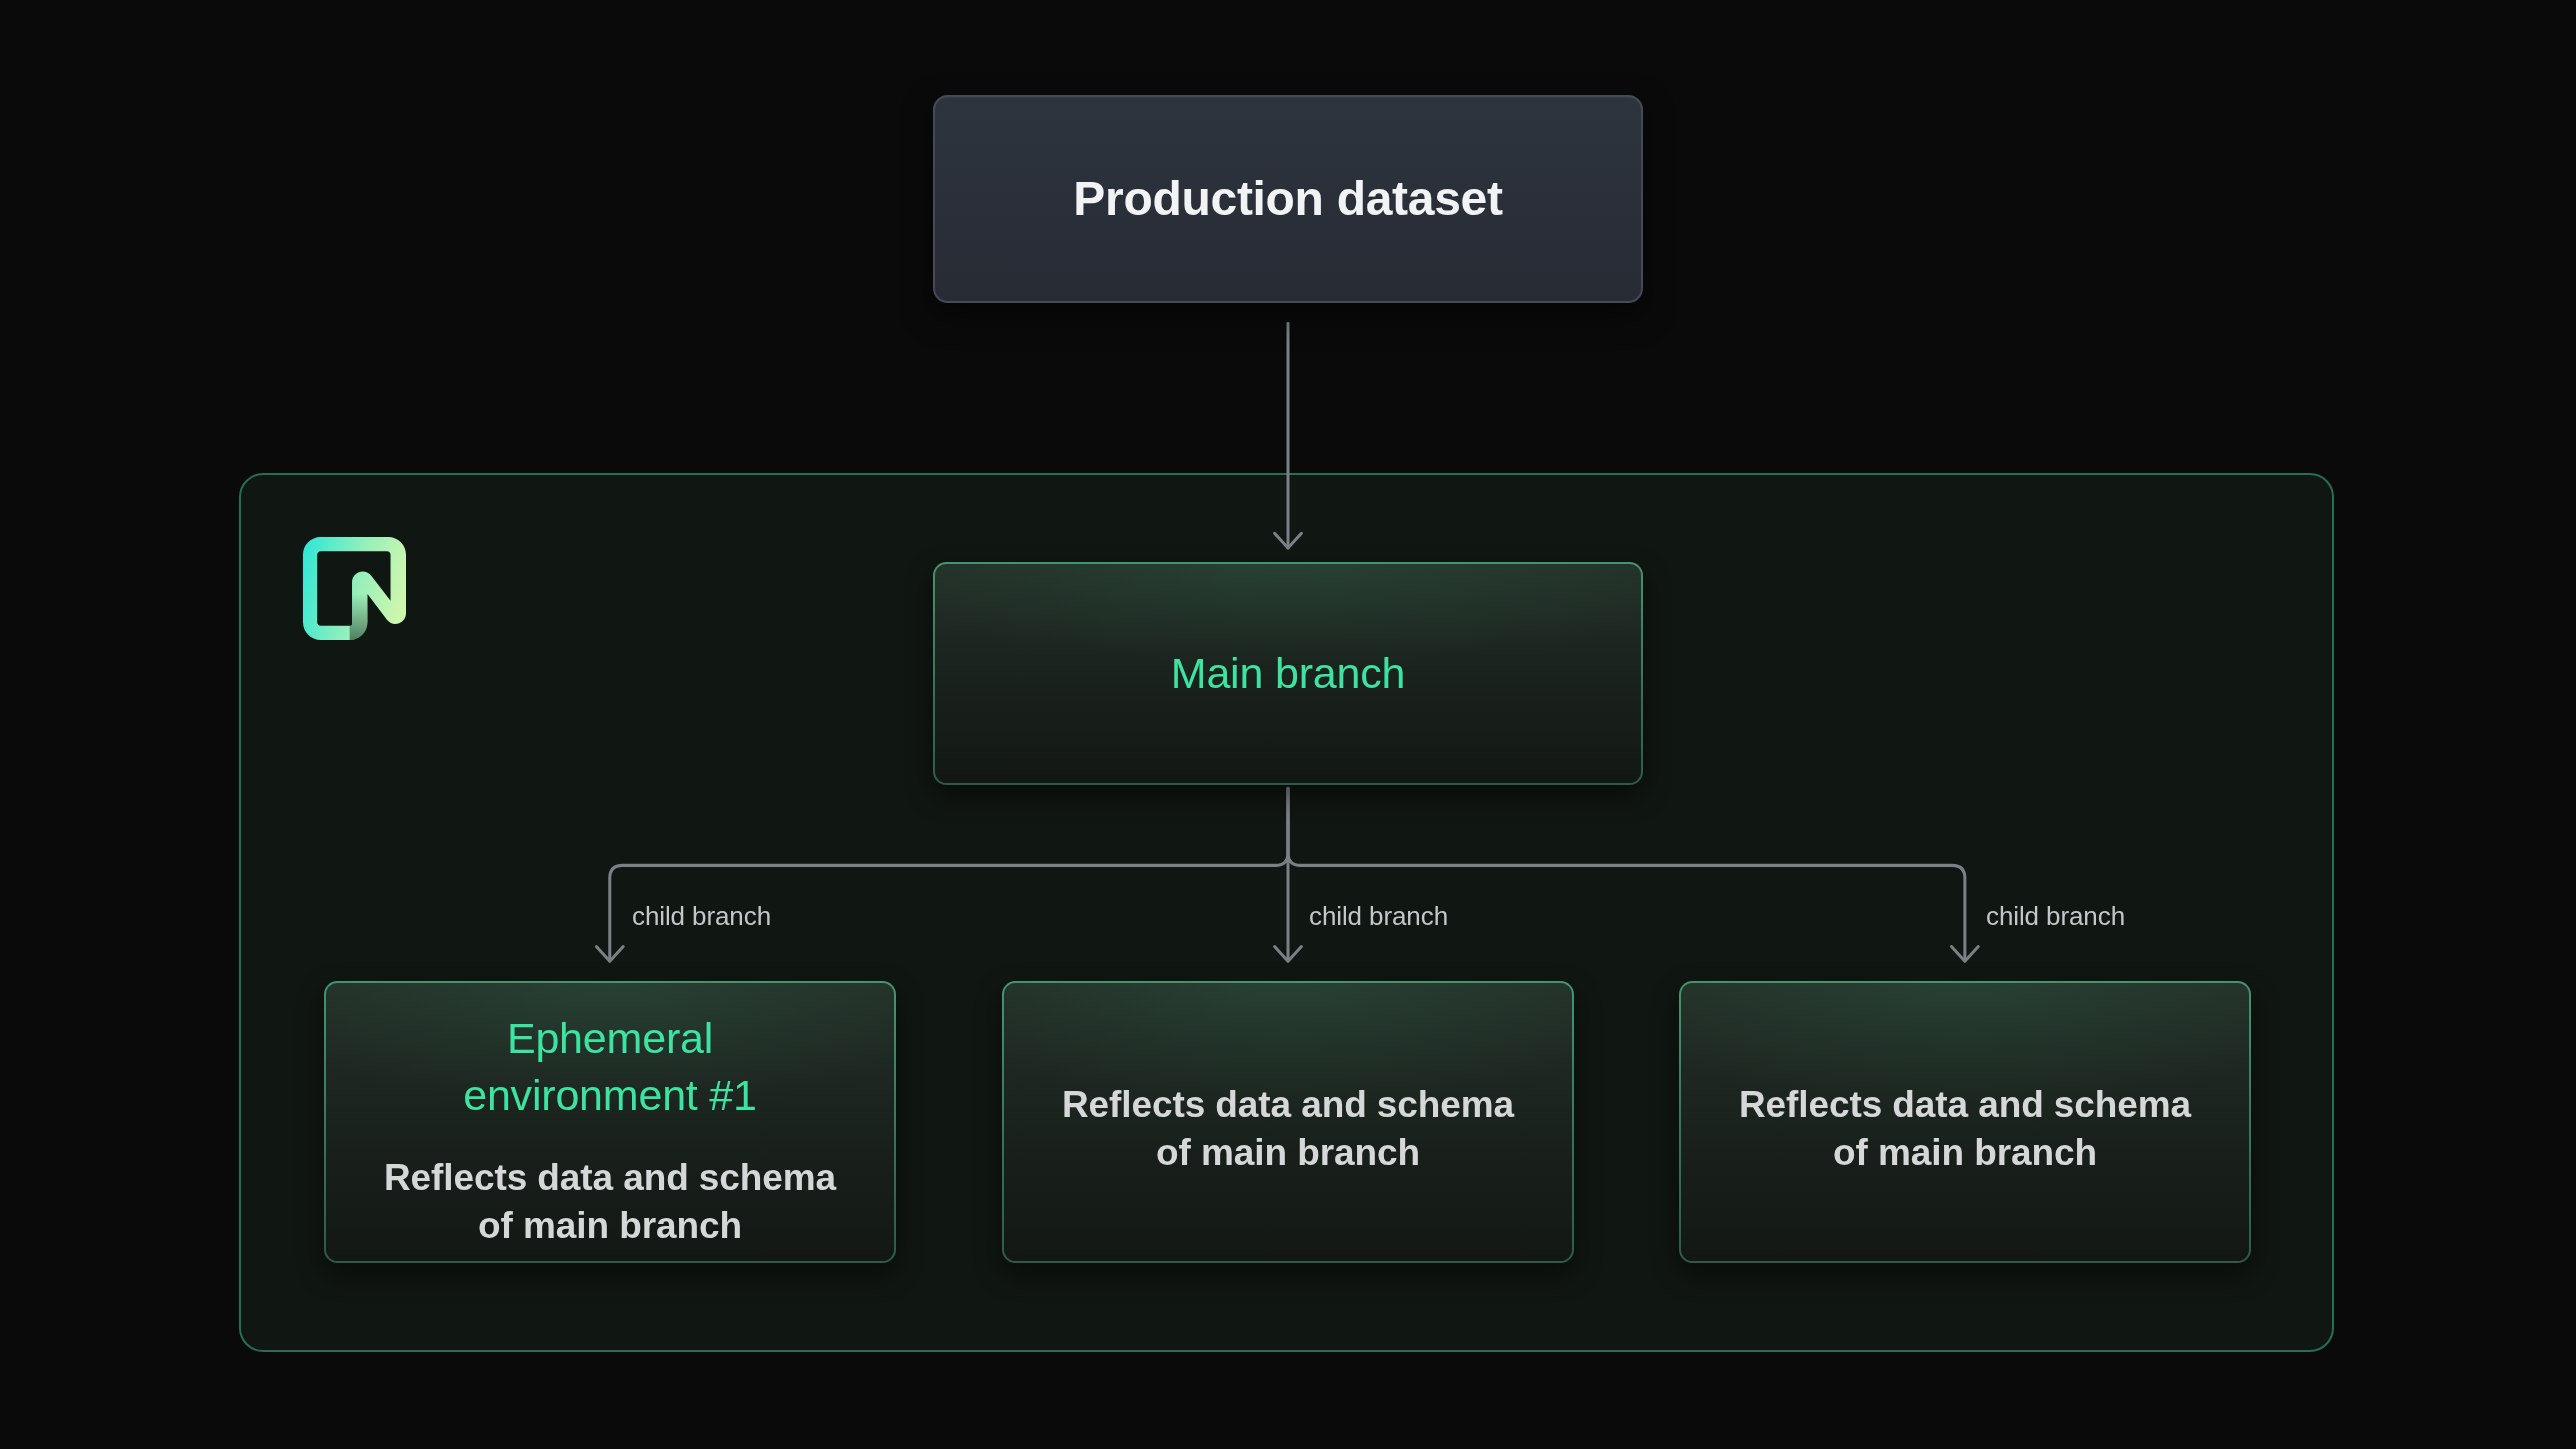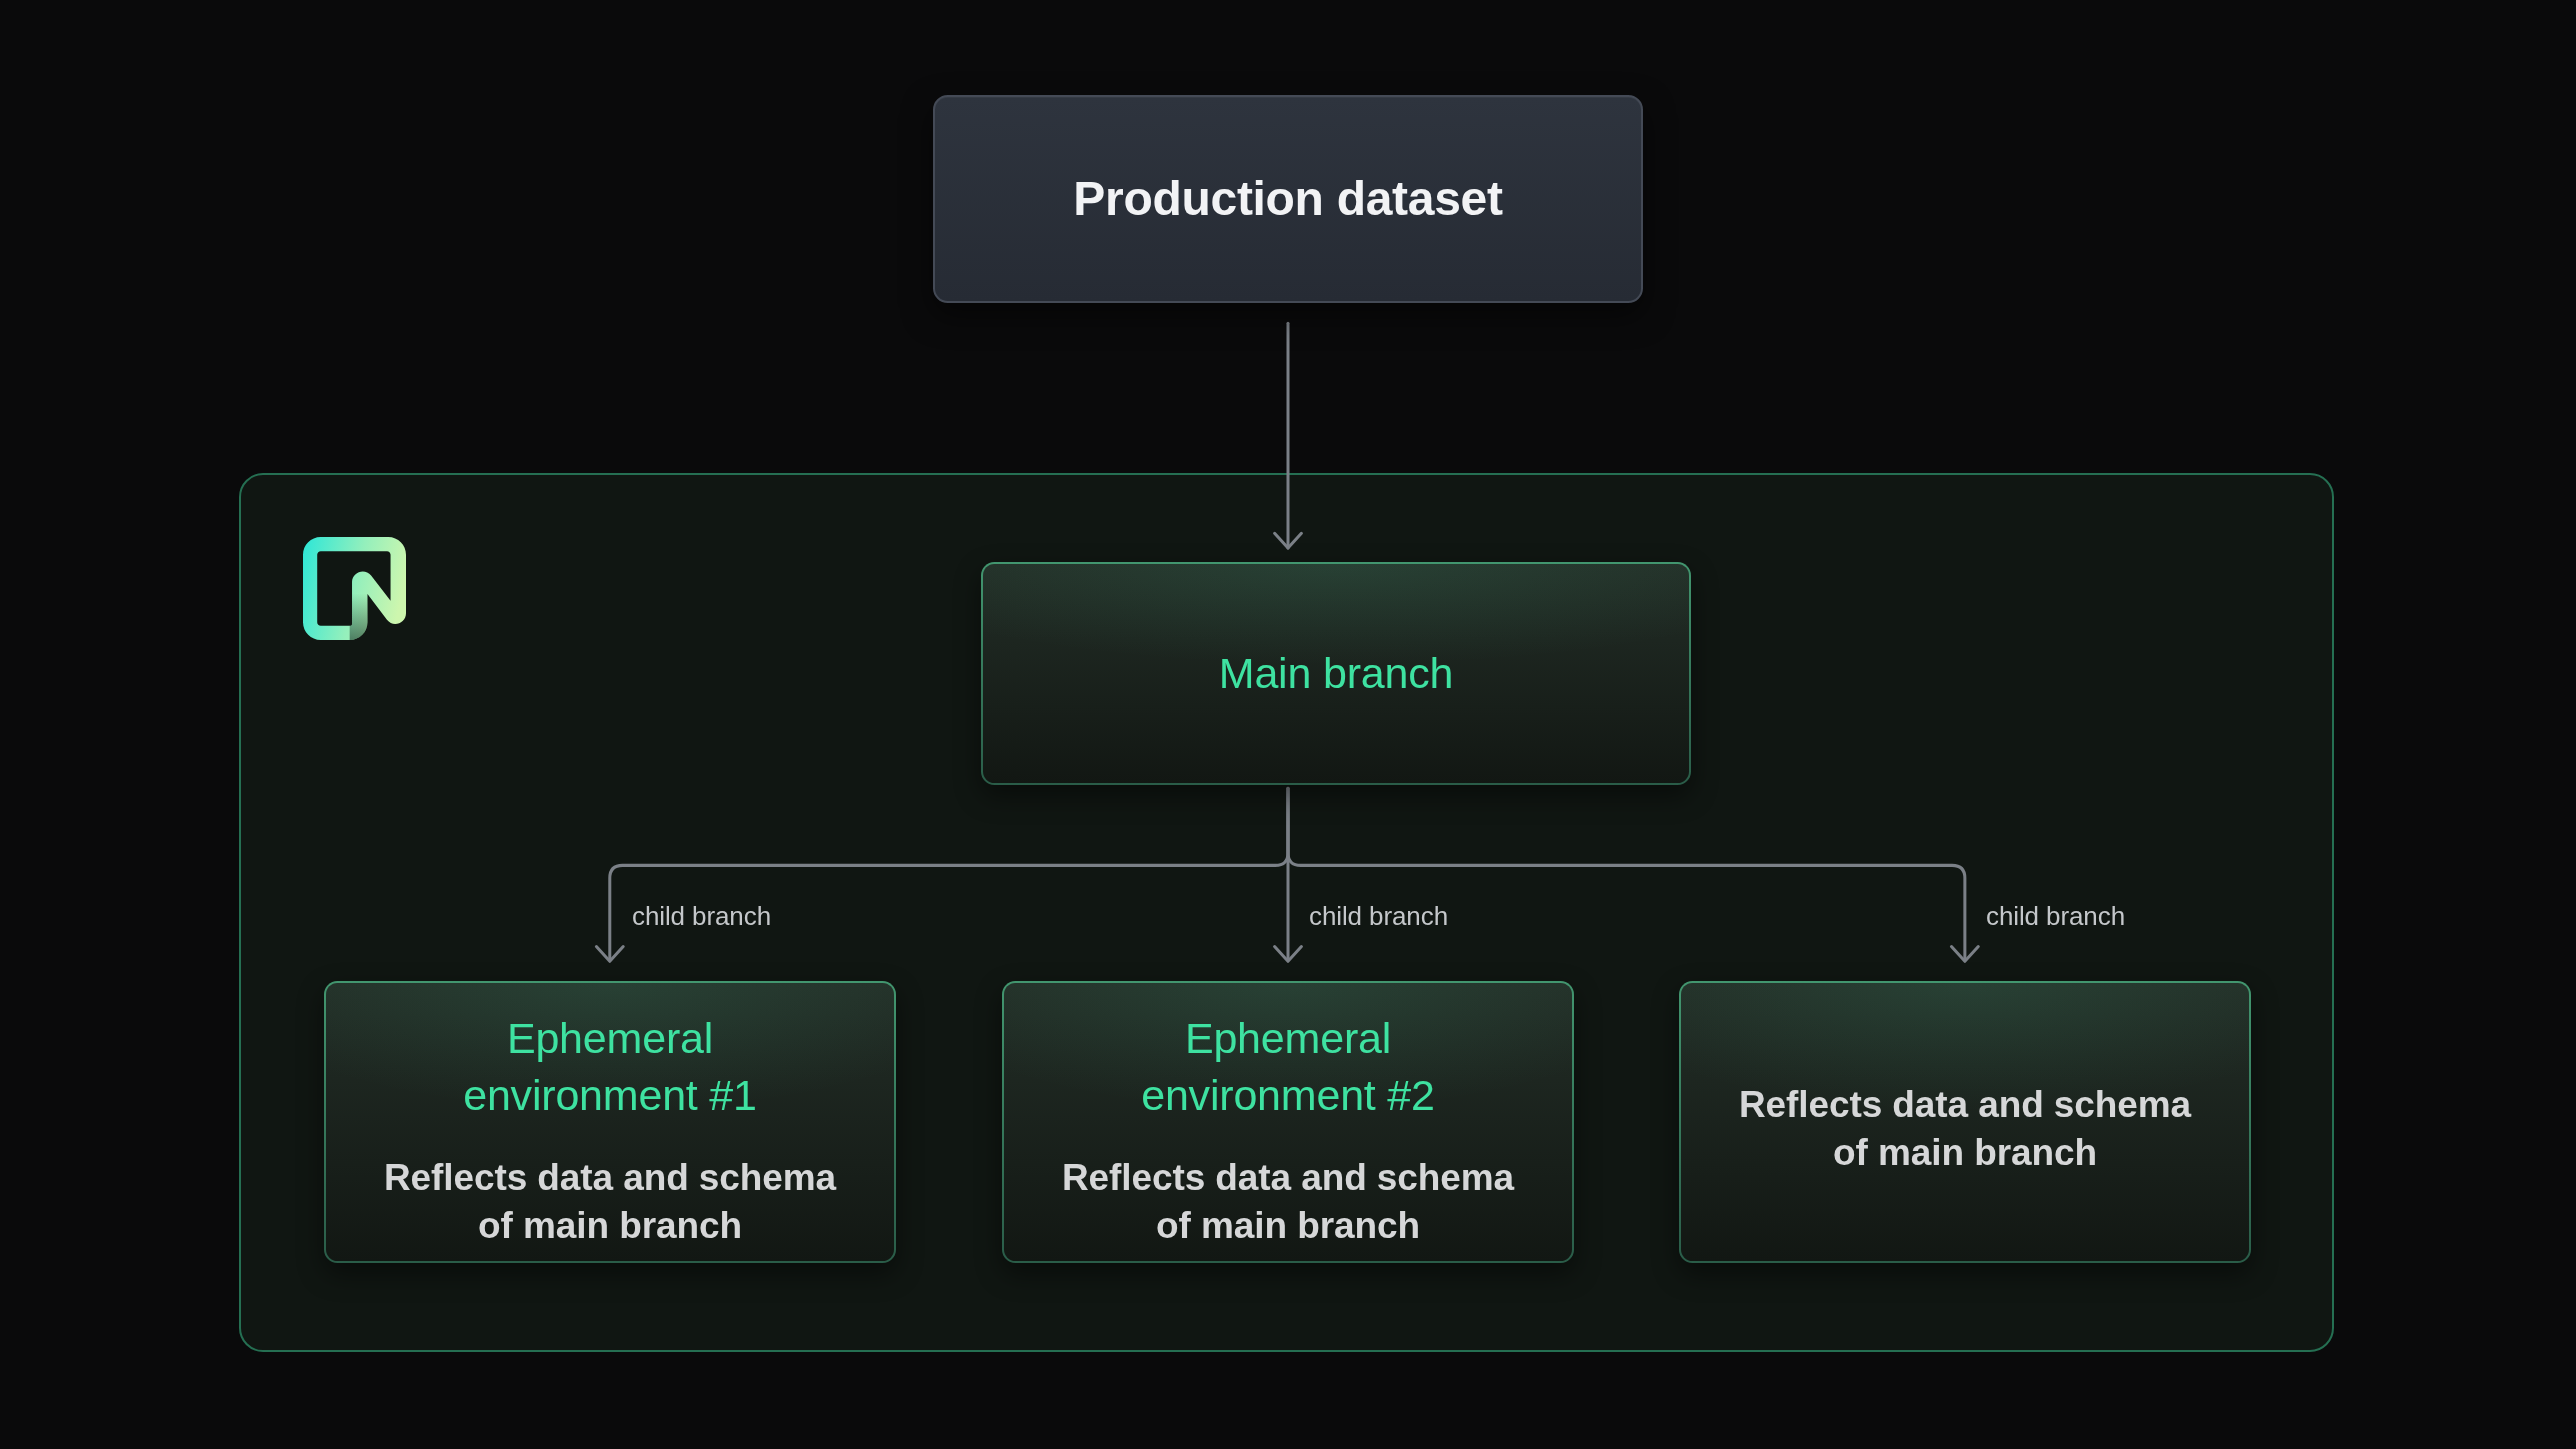--- a/index.html
+++ b/index.html
@@ -40,21 +40,21 @@
   }
 
   .node.green{
     border:2px solid transparent;border-radius:13.4px;
     background:
       radial-gradient(120% 80% at 50% 0%, rgba(84,230,170,.10), rgba(84,230,170,0) 58%) padding-box,
       linear-gradient(180deg,#232e27 0%,#121713 100%) padding-box,
       linear-gradient(180deg,#42966f 0%,#2a5c48 100%) border-box;
     box-shadow:0 10.7px 27px rgba(0,0,0,.45);
   }
-  .node.main{left:933px;top:562px;width:710px;height:223px;margin-left:48px;}
+  .node.main{left:933px;top:562px;width:710px;height:223px;}
   .node.env{top:981px;width:572px;height:282px;}
   .node.env.e1{left:324px;}
   .node.env.e2{left:1002px;}
   .node.env.e3{left:1679px;}
 
   .g-title{
     color:#3ee2a1;font-size:43px;font-weight:400;line-height:57px;letter-spacing:-0.2px;
   }
   .node.env .g-title{max-width:349px;margin:16px auto;}
   .g-body{
@@ -123,21 +123,20 @@
   <span class="edge-label l1">child branch</span>
   <span class="edge-label l2">child branch</span>
   <span class="edge-label l3">child branch</span>
 
   <div class="node green env e1">
     <div class="g-title">Ephemeral environment #1</div>
     <div class="g-body">Reflects data and schema of main branch</div>
   </div>
 
   <div class="node green env e2">
-    <div class="g-title">Ephemeral environment #2</div>
     <div class="g-body">Reflects data and schema of main branch</div>
   </div>
 
   <div class="node green env e3">
     <div class="g-body">Reflects data and schema of main branch</div>
   </div>
 
 </div>
 
 

